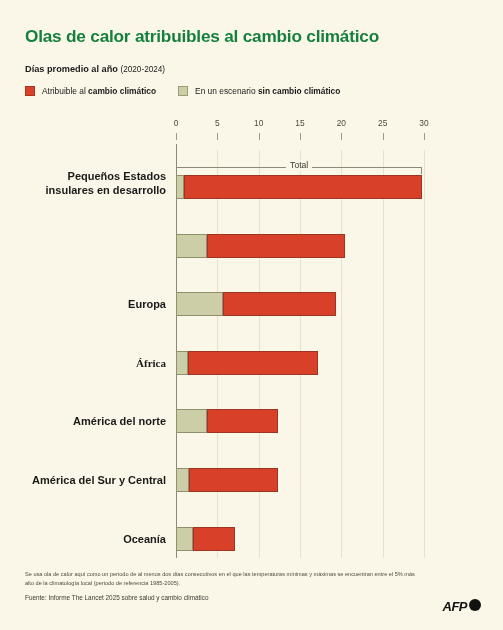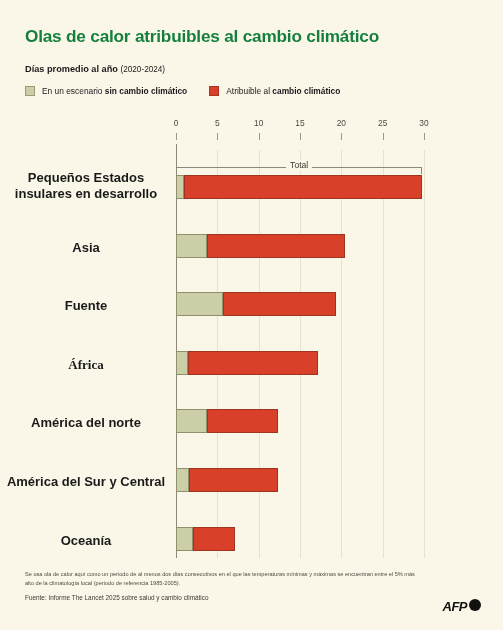--- a/index.html
+++ b/index.html
@@ -144,22 +144,22 @@
     background: #D9402A;
     border: 1px solid #9E3venue;
     border: 1px solid #9E3520;
   }
 
   
   .cat-label {
     position: absolute;
     right: 0;
     width: 160px;
-    text-align: center;
-    font-size: 13px;
+    text-align: right;
+    font-size: 11px;
     font-weight: bold;
     color: #1A1A1A;
     line-height: 1.25;
   }
 
   
   .total-bracket {
     position: absolute;
     height: 12px;
   }
@@ -243,26 +243,26 @@
 
   <div class="title">Olas de calor atribuibles al cambio climático</div>
 
   <div class="subtitle">
     <span class="strong">Días promedio al año</span>
     <span class="light">(2020-2024)</span>
   </div>
 
   <div class="legend">
     <div class="legend-item">
+      <span class="swatch red"></span>
+      <span class="lg-txt"><span>Atribuible al </span><span class="b">cambio climático</span></span>
+    </div>
+    <div class="legend-item">
       <span class="swatch green"></span>
       <span class="lg-txt"><span>En un escenario </span><span class="b">sin cambio climático</span></span>
-    </div>
-    <div class="legend-item">
-      <span class="swatch red"></span>
-      <span class="lg-txt"><span>Atribuible al </span><span class="b">cambio climático</span></span>
     </div>
   </div>
 
   <div class="chart">
     <div class="plot" id="plot">
         <div class="gridline axis" style="left: 0px;"></div>
         <div class="xtick" style="left: 0px; top: -32px;">0</div>
         <div class="xtickmark" style="left: 0px; top: -17px;"></div>
         <div class="gridline" style="left: 41.3333px;"></div>
         <div class="xtick" style="left: 41.3333px; top: -32px;">5</div>
@@ -290,26 +290,25 @@
         </div>
         <div class="bar-row" style="top: 25px; width: 248px;">
           <div class="seg green" style="left: 0px; width: 8.26667px;"></div>
           <div class="seg red" style="left: 8.26667px; width: 238.08px;"></div>
         </div>
         <div class="cat-label" style="top: 20px; right: 258px;">Pequeños Estados<br>insulares en desarrollo</div>
         <div class="bar-row" style="top: 83.6px; width: 248px;">
           <div class="seg green" style="left: 0px; width: 30.5867px;"></div>
           <div class="seg red" style="left: 30.5867px; width: 138.053px;"></div>
         </div>
-        <div class="cat-label" style="top: 89.6px; right: 258px;">Asia</div>
         <div class="bar-row" style="top: 142.2px; width: 248px;">
           <div class="seg green" style="left: 0px; width: 47.12px;"></div>
           <div class="seg red" style="left: 47.12px; width: 112.427px;"></div>
         </div>
-        <div class="cat-label" style="top: 148.2px; right: 258px;">Fuente</div>
+        <div class="cat-label" style="top: 148.2px; right: 258px;">Europa</div>
         <div class="bar-row" style="top: 200.8px; width: 248px;">
           <div class="seg green" style="left: 0px; width: 12.4px;"></div>
           <div class="seg red" style="left: 12.4px; width: 129.787px;"></div>
         </div>
         <div class="cat-label" style="top: 206.8px; right: 258px; font-family: Liberation Serif, serif;">África</div>
         <div class="bar-row" style="top: 259.4px; width: 248px;">
           <div class="seg green" style="left: 0px; width: 30.5867px;"></div>
           <div class="seg red" style="left: 30.5867px; width: 71.92px;"></div>
         </div>
         <div class="cat-label" style="top: 265.4px; right: 258px;">América del norte</div>

